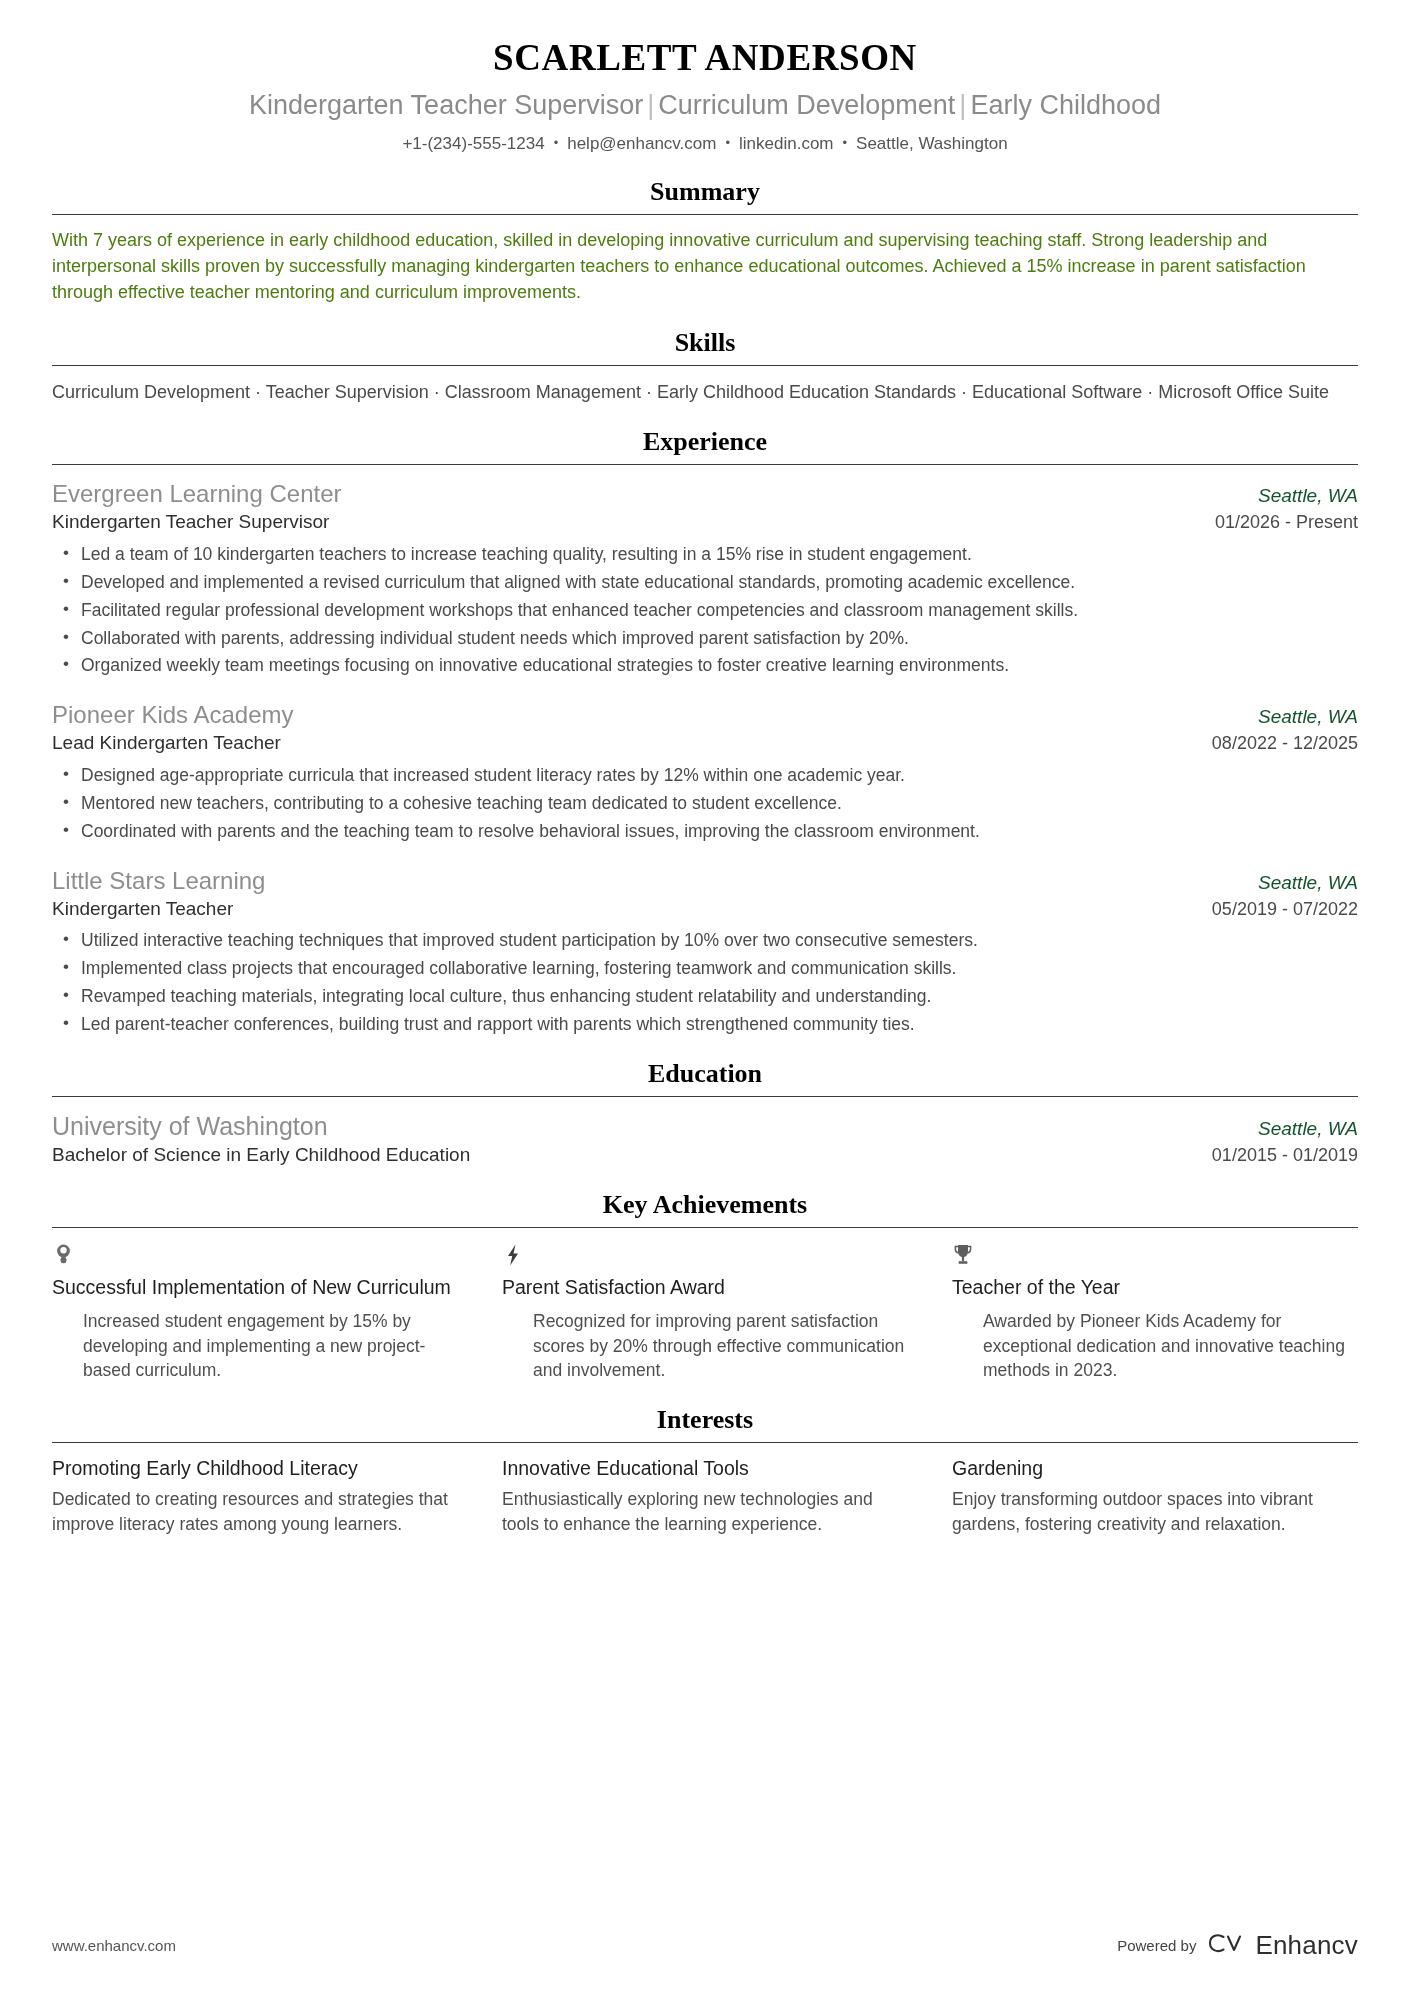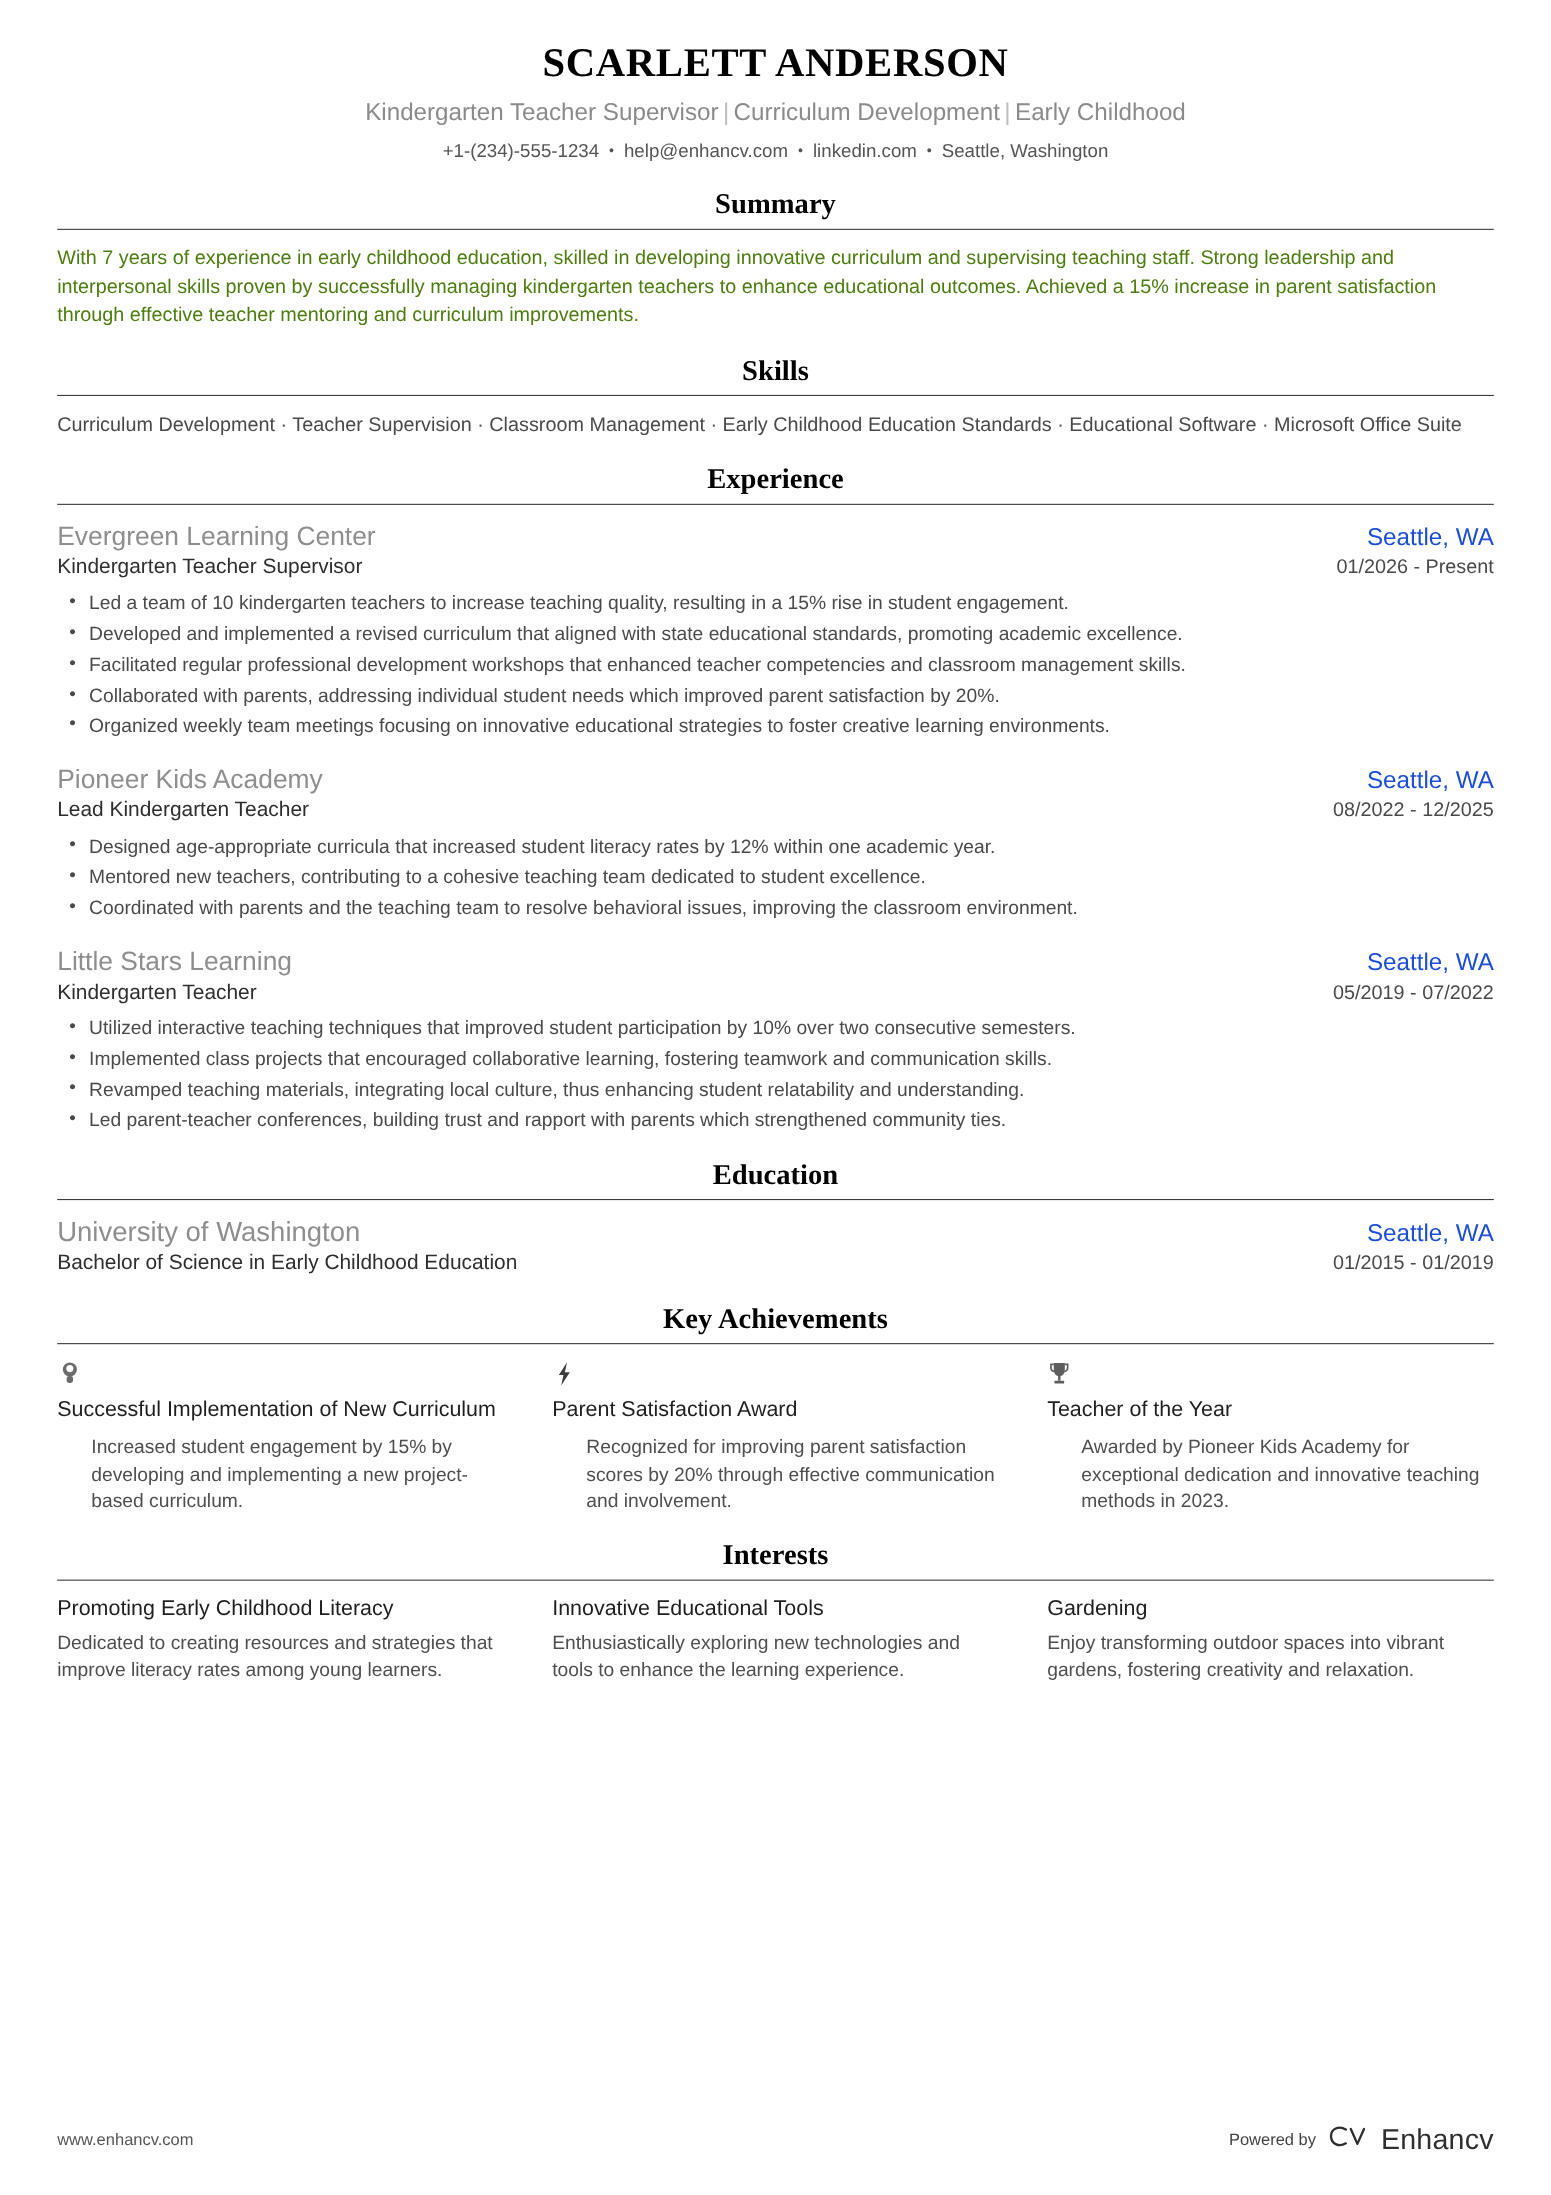--- a/index.html
+++ b/index.html
@@ -27,21 +27,21 @@
   .full-name {
     font-family: "Liberation Serif", serif;
     font-weight: bold;
     font-size: 37px;
     letter-spacing: 0.6px;
     color: #000000;
     margin: 4px 0 10px 0;
     line-height: 1.1;
   }
   .headline {
-    font-size: 22px;
+    font-size: 27px;
     color: #8b8b8b;
     font-weight: 400;
     line-height: 1.2;
     margin-bottom: 12px;
     white-space: nowrap;
   }
   .headline .sep {
     color: #bdbdbd;
     font-weight: 300;
     padding: 0 4px;
@@ -98,23 +98,24 @@
     align-items: baseline;
     gap: 16px;
   }
   .org {
     font-size: 24px;
     color: #8e8e8e;
     font-weight: 400;
     line-height: 1.3;
   }
   .loc {
-    font-size: 22px;
-    color: #1d4ed8;
+    font-size: 19px;
+    color: #14532d;
     white-space: nowrap;
+    font-style: italic;
   }
   .role {
     font-size: 19px;
     color: #2f2f2f;
     line-height: 1.35;
   }
   .dates {
     font-size: 18px;
     color: #4a4a4a;
     white-space: nowrap;

